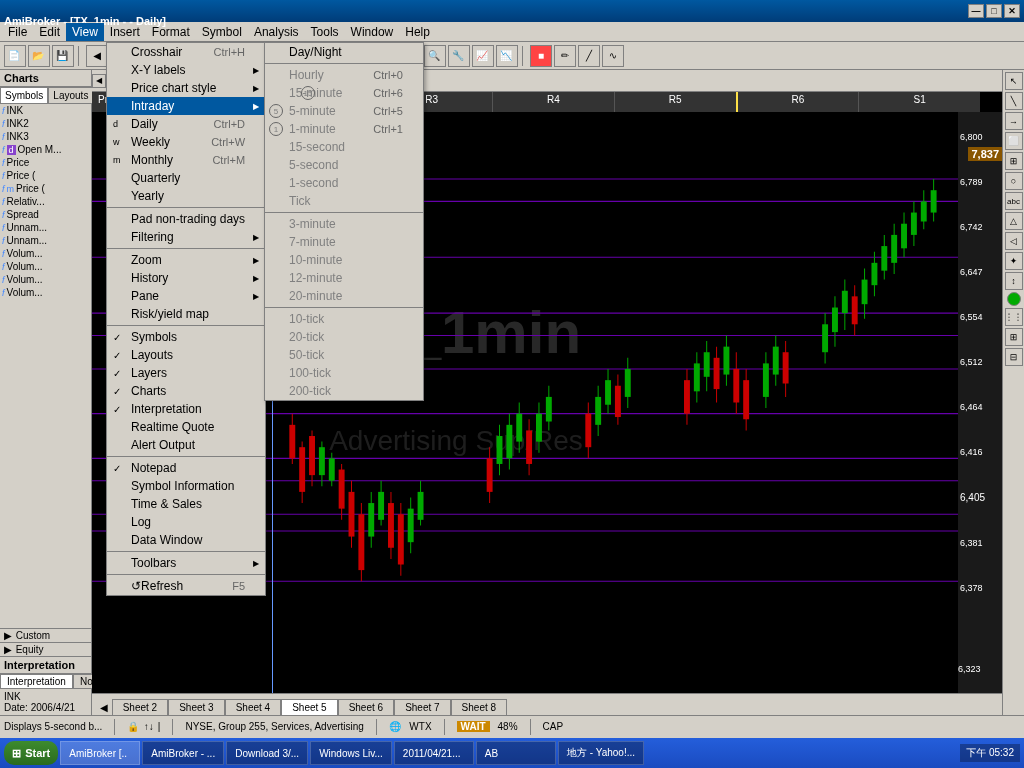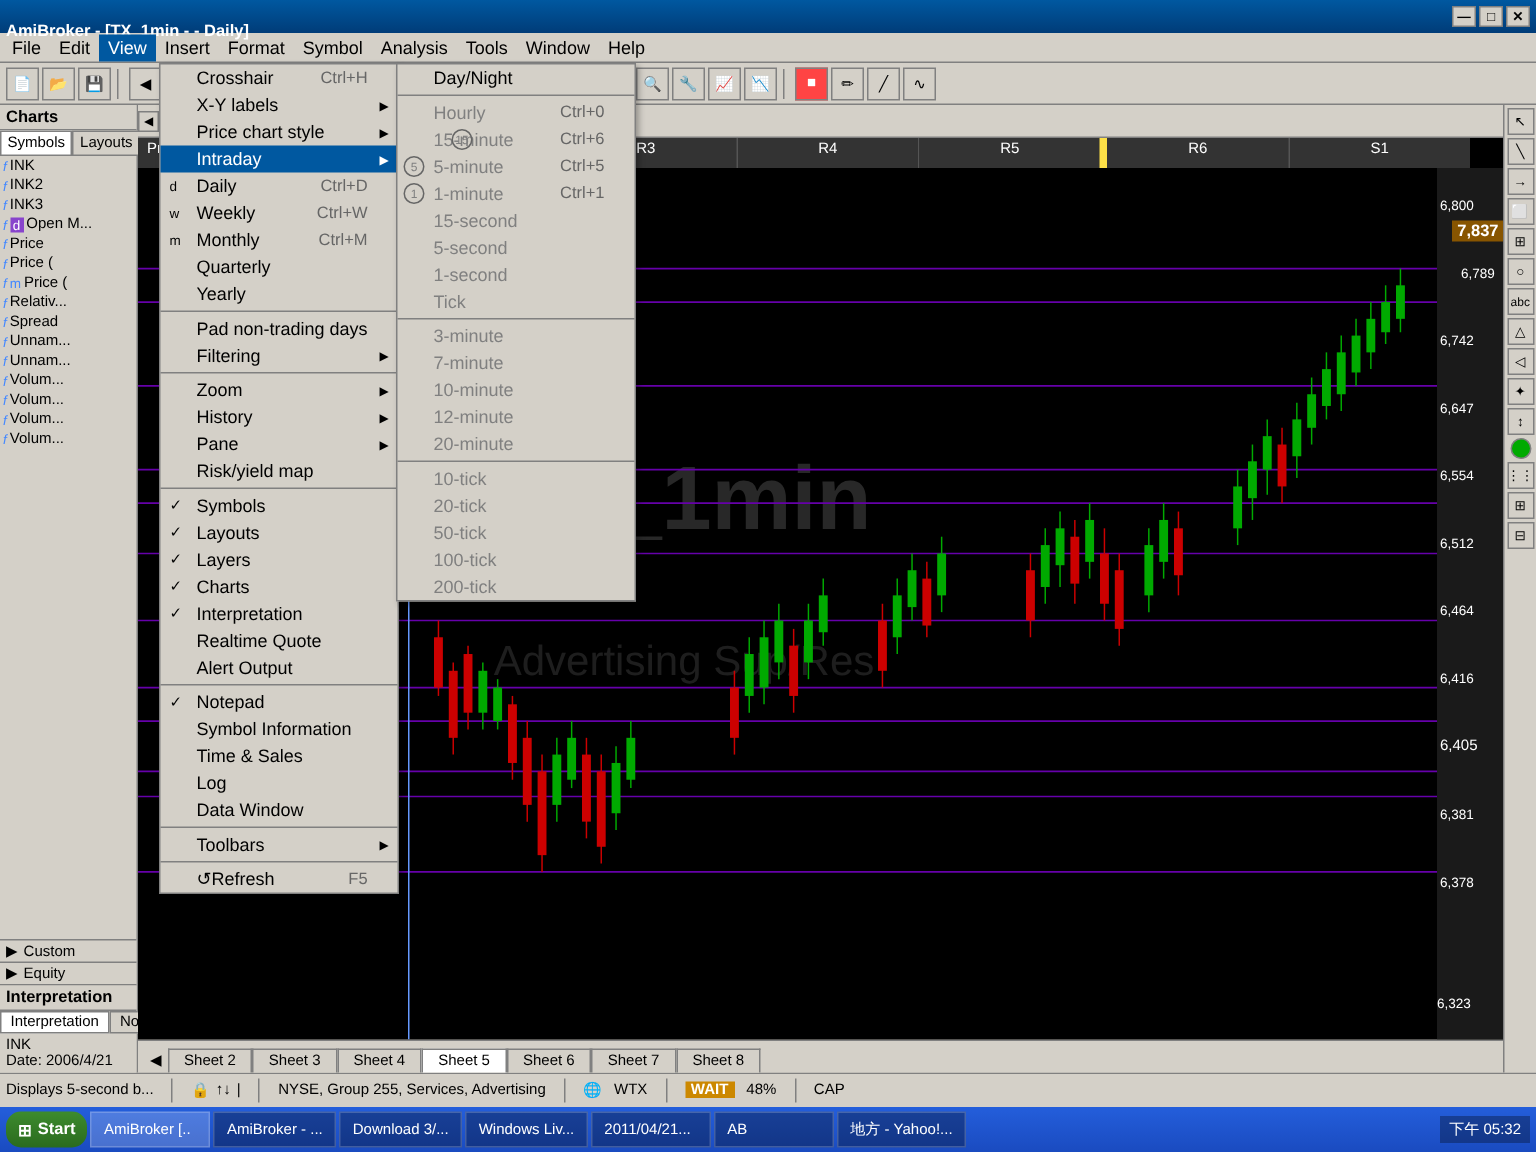--- a/index.html
+++ b/index.html
@@ -504,21 +504,21 @@
     </div>
 
     <div class="chart-area" style="flex:1; position:relative;">
 
       <div style="position:absolute; top:0; left:0; right:22px; height:20px; display:flex; z-index:10;">
         <div style="background:#333; color:white; padding:2px 6px; font-size:10px; border-right:1px solid #555;">Price</div>
         <div style="background:#333; color:white; padding:2px 6px; font-size:10px; border-right:1px solid #555; flex:1; text-align:center;">R1</div>
         <div style="background:#333; color:white; padding:2px 6px; font-size:10px; border-right:1px solid #555; flex:1; text-align:center;">R2</div>
         <div style="background:#333; color:white; padding:2px 6px; font-size:10px; border-right:1px solid #555; flex:1; text-align:center;">R3</div>
         <div style="background:#333; color:white; padding:2px 6px; font-size:10px; border-right:1px solid #555; flex:1; text-align:center;">R4</div>
-        <div style="background:#333; color:white; padding:2px 6px; font-size:10px; border-right:5px solid #fde047; flex:1; text-align:center;">R5</div>
+        <div style="background:#333; color:white; padding:2px 6px; font-size:10px; border-right:2px solid #fde047; flex:1; text-align:center;">R5</div>
         <div style="background:#333; color:white; padding:2px 6px; font-size:10px; border-right:1px solid #555; flex:1; text-align:center;">R6</div>
         <div style="background:#333; color:white; padding:2px 6px; font-size:10px; flex:1; text-align:center;">S1</div>
       </div>
 
       <div style="position:absolute; top:20px; left:180px; width:1px; background:#6699ff; bottom:0; z-index:5;"></div>
 
       <div class="chart-watermark">TX_1min</div>
       <div class="chart-watermark2">Advertising Sup/Res</div>
 
       <svg class="chart-svg" style="position:absolute; top:20px; left:0; right:22px; bottom:0; width:calc(100% - 22px); height:calc(100% - 20px);" viewBox="0 0 900 520" preserveAspectRatio="none">
@@ -676,21 +676,21 @@
 
         <rect x="840" y="80" width="6" height="18" fill="#00aa00"></rect>
         <line x1="843" y1="70" x2="843" y2="105" stroke="#00aa00" stroke-width="1"></line>
 
         <rect x="850" y="70" width="6" height="20" fill="#00aa00"></rect>
         <line x1="853" y1="60" x2="853" y2="98" stroke="#00aa00" stroke-width="1"></line>
       </svg>
 
       <div style="position:absolute; top:20px; right:0; width:44px; bottom:0; background:#1a1a1a; display:flex; flex-direction:column; justify-content:space-around; padding:2px 0;">
         <div style="color:white; font-size:9px; padding:0 2px;">6,800</div>
-        <div style="color:white; font-size:9px; padding:0 16px;">6,789</div>
+        <div style="color:white; font-size:9px; padding:0 2px;">6,789</div>
         <div style="color:white; font-size:9px; padding:0 2px;">6,742</div>
         <div style="color:white; font-size:9px; padding:0 2px;">6,647</div>
         <div style="color:white; font-size:9px; padding:0 2px;">6,554</div>
         <div style="color:white; font-size:9px; padding:0 2px;">6,512</div>
         <div style="color:white; font-size:9px; padding:0 2px;">6,464</div>
         <div style="color:white; font-size:9px; padding:0 2px;">6,416</div>
         <div style="color:white; font-size:10px; padding:0 2px;">6,405</div>
         <div style="color:white; font-size:9px; padding:0 2px;">6,381</div>
         <div style="color:white; font-size:9px; padding:0 2px;">6,378</div>
         <div style="color:white; font-size:9px; padding:0 0;margin-top:36px;">6,323</div>

